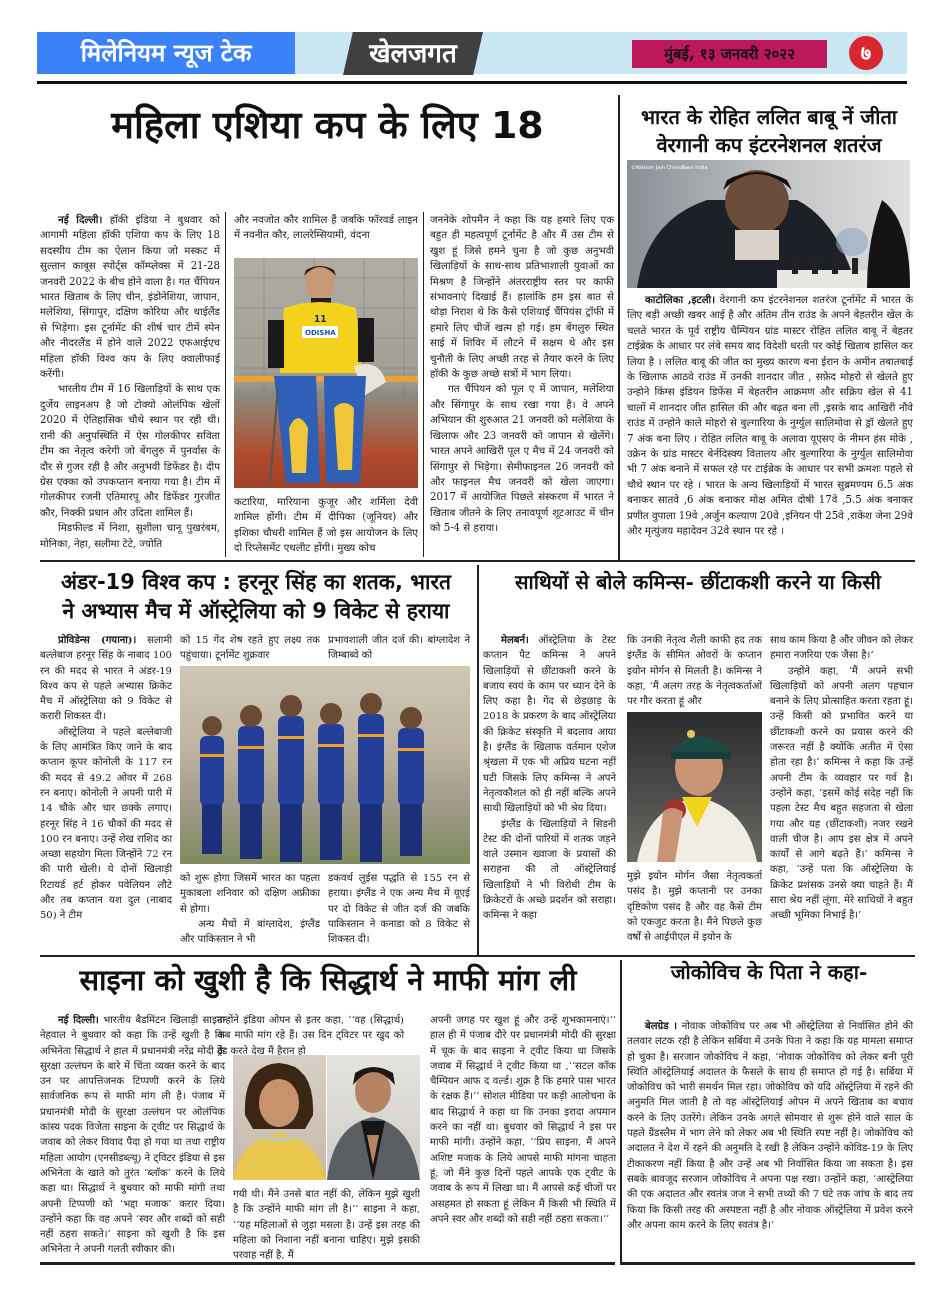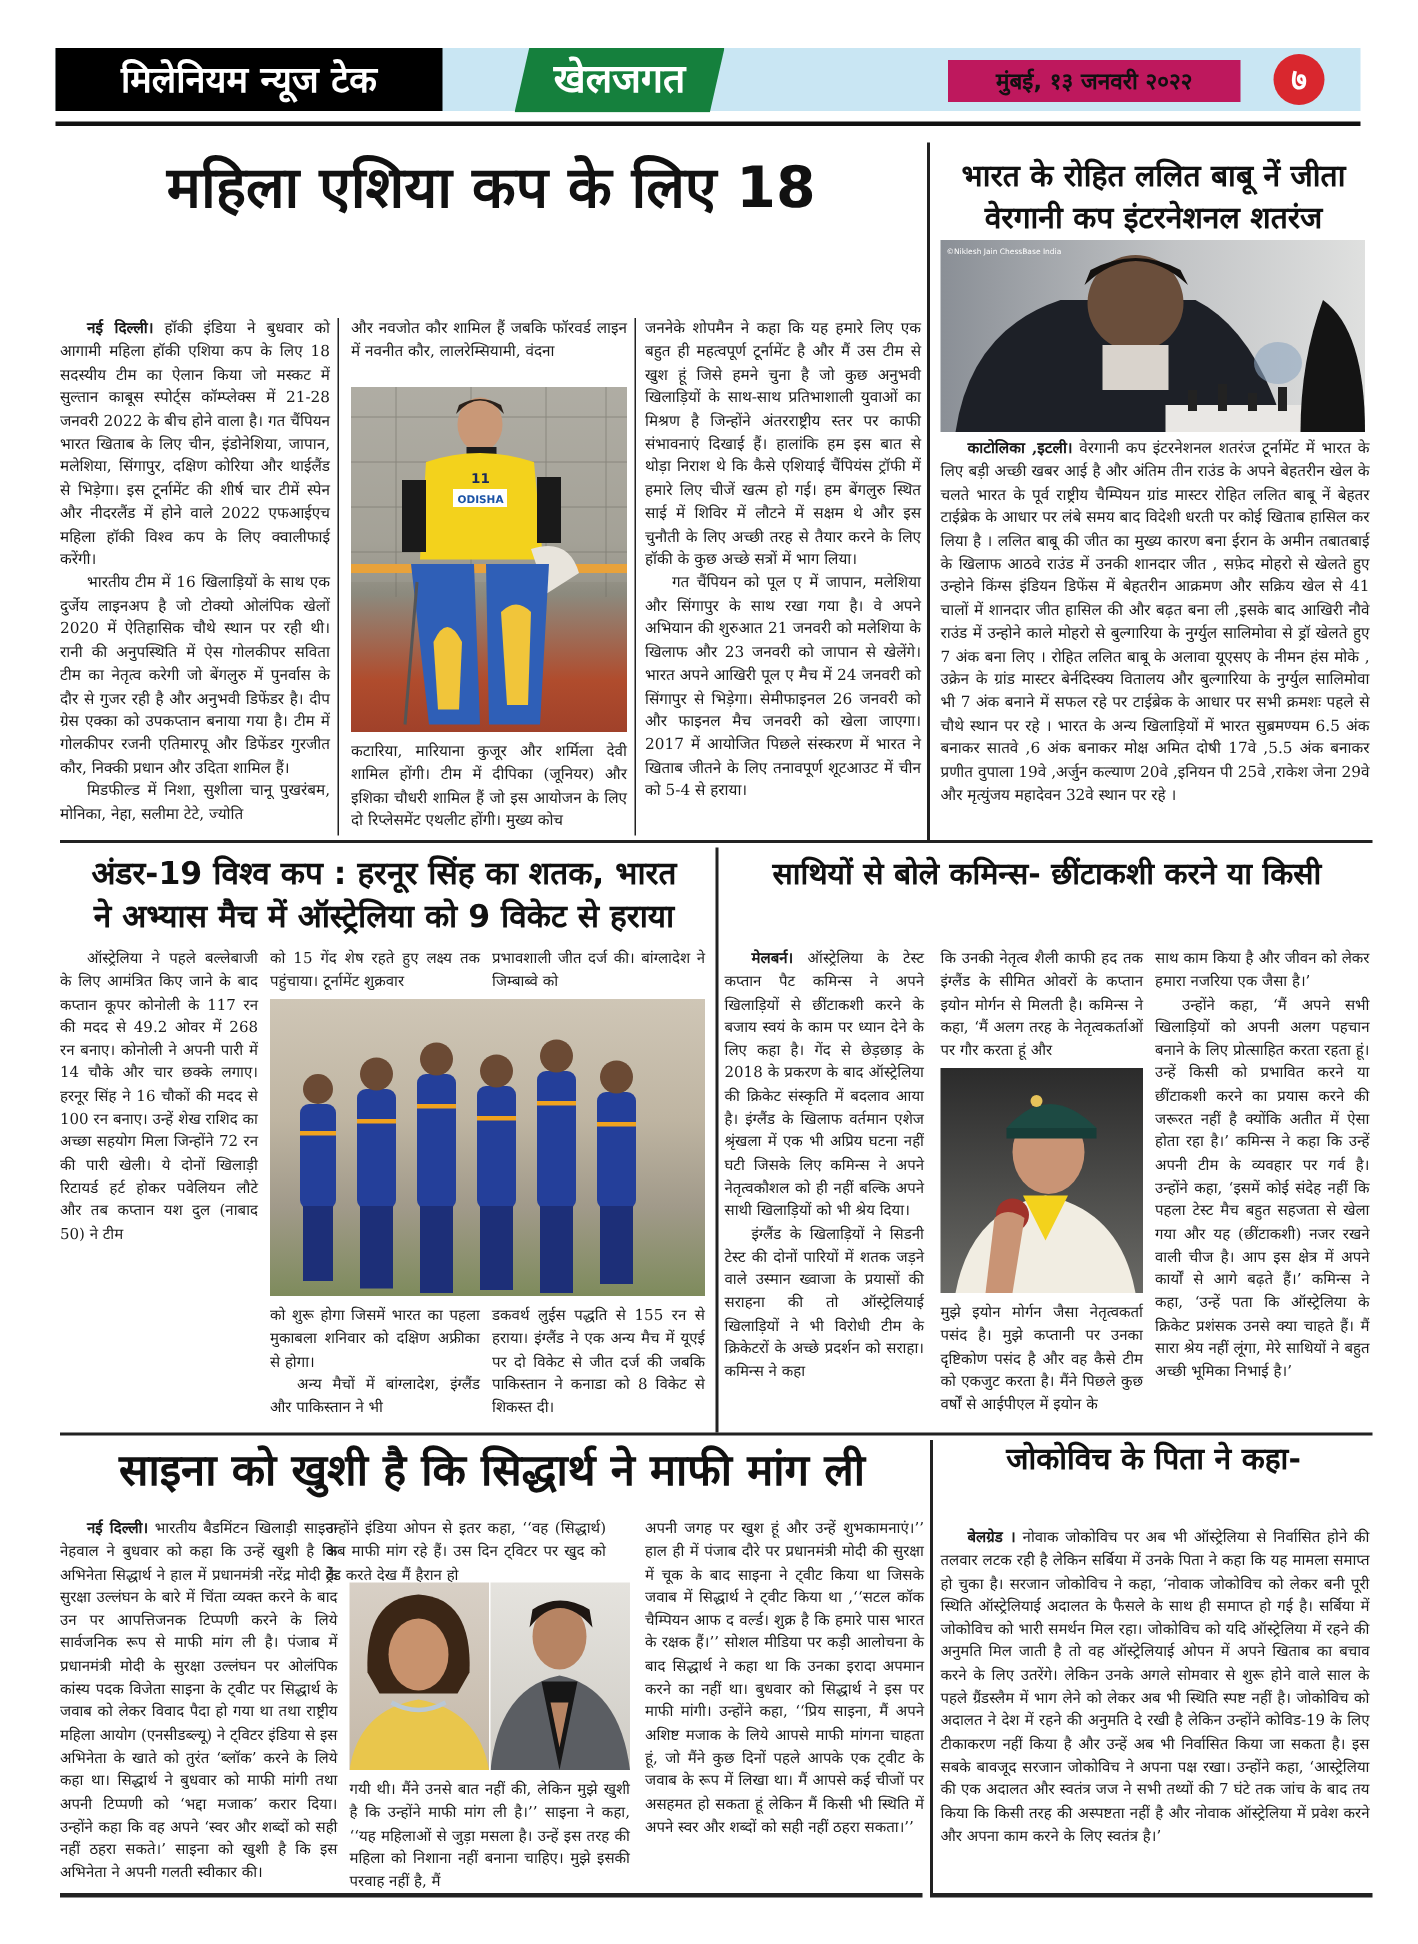--- a/index.html
+++ b/index.html
@@ -1,22 +1,22 @@
 <!DOCTYPE html>
 <html><head>
 <meta charset="utf-8">
 <style>
 *{box-sizing:border-box;margin:0;padding:0}
 html,body{width:945px;height:1296px;background:#fff;overflow:hidden}
 body{position:relative;font-family:"DejaVu Sans","Liberation Sans",sans-serif;color:#111}
 .abs{position:absolute}
 
 .mast{left:37px;top:32px;width:870px;height:42px;background:#c9e6f3}
-.mast-brand{left:37px;top:32px;width:258px;height:42px;background:#000000;color:#fff;font-weight:bold;font-size:24px;line-height:42px;text-align:center;letter-spacing:0}
-.mast-section{left:343px;top:32px;width:140px;height:43px;background:#15803d;clip-path:polygon(7% 0,100% 0,93% 100%,0 100%);}
+.mast-brand{left:37px;top:32px;width:258px;height:42px;background:#3b82f6;color:#fff;font-weight:bold;font-size:24px;line-height:42px;text-align:center;letter-spacing:0}
+.mast-section{left:343px;top:32px;width:140px;height:43px;background:#404040;clip-path:polygon(7% 0,100% 0,93% 100%,0 100%);}
 .mast-section span{display:block;color:#fff;font-weight:bold;font-size:26px;line-height:43px;text-align:center}
 .mast-date{left:632px;top:40px;width:195px;height:28px;background:#be185d;font-size:15px;line-height:28px;text-align:center;font-weight:bold;color:#111}
 .mast-page{left:849px;top:36px;width:34px;height:34px;border-radius:50%;background:#d9272e;color:#fff;font-size:20px;font-weight:bold;line-height:34px;text-align:center}
 .mast-rule{left:37px;top:81px;width:870px;height:3px;background:#111}
 
 .h1{font-weight:bold;color:#111;text-align:center;line-height:1.15}
 .col{font-size:10.2px;line-height:15.4px;text-align:justify;color:#1a1a1a;font-family:"DejaVu Serif","Liberation Serif",serif}
 .col p{text-indent:18px}
 .dl{font-weight:bold}
 .vrule{background:#222;width:1px}
@@ -113,20 +113,21 @@
   <p><span class="dl">काटोलिका ,इटली।</span> <span>वेरगानी कप इंटरनेशनल शतरंज टूर्नामेंट में भारत के लिए बड़ी अच्छी खबर आई है और अंतिम तीन राउंड के अपने बेहतरीन खेल के चलते भारत के पूर्व राष्ट्रीय चैम्पियन ग्रांड मास्टर रोहित ललित बाबू नें बेहतर टाईब्रेक के आधार पर लंबे समय बाद विदेशी धरती पर कोई खिताब हासिल कर लिया है । ललित बाबू की जीत का मुख्य कारण बना ईरान के अमीन तबातबाई के खिलाफ आठवे राउंड में उनकी शानदार जीत , सफ़ेद मोहरो से खेलते हुए उन्होने किंग्स इंडियन डिफेंस में बेहतरीन आक्रमण और सक्रिय खेल से 41 चालों में शानदार जीत हासिल की और बढ़त बना ली ,इसके बाद आखिरी नौवे राउंड में उन्होने काले मोहरो से बुल्गारिया के नुर्ग्युल सालिमोवा से ड्रॉ खेलते हुए 7 अंक बना लिए । रोहित ललित बाबू के अलावा यूएसए के नीमन हंस मोके , उक्रेन के ग्रांड मास्टर बेर्नदिस्क्य वितालय और बुल्गारिया के नुर्ग्युल सालिमोवा भी 7 अंक बनाने में सफल रहे पर टाईब्रेक के आधार पर सभी क्रमशः पहले से चौथे स्थान पर रहे । भारत के अन्य खिलाड़ियों में भारत सुब्रमण्यम 6.5 अंक बनाकर सातवे ,6 अंक बनाकर मोक्ष अमित दोषी 17वे ,5.5 अंक बनाकर प्रणीत वुपाला 19वे ,अर्जुन कल्याण 20वे ,इनियन पी 25वे ,राकेश जेना 29वे और मृत्युंजय महादेवन 32वे स्थान पर रहे ।</span></p>
 </div>
 
 <div class="abs hrule" style="left:40px;top:560px;width:875px;height:2px"></div>
 
 <div class="abs h1" style="left:40px;top:568px;width:432px;font-size:21px;line-height:29px">
   <div>अंडर-19 विश्व कप : हरनूर सिंह का शतक, भारत</div>
   <div>ने अभ्यास मैच में ऑस्ट्रेलिया को 9 विकेट से हराया</div>
 </div>
 <div class="abs col" style="left:40px;top:632px;width:132px;font-size:10px;line-height:15.3px">
+  <p><span class="dl">प्रोविडेन्स (गयाना)।</span> <span>सलामी बल्लेबाज हरनूर सिंह के नाबाद 100 रन की मदद से भारत ने अंडर-19 विश्व कप से पहले अभ्यास क्रिकेट मैच में ऑस्ट्रेलिया को 9 विकेट से करारी शिकस्त दी।</span></p>
   <p>ऑस्ट्रेलिया ने पहले बल्लेबाजी के लिए आमंत्रित किए जाने के बाद कप्तान कूपर कोनोली के 117 रन की मदद से 49.2 ओवर में 268 रन बनाए। कोनोली ने अपनी पारी में 14 चौके और चार छक्के लगाए। हरनूर सिंह ने 16 चौकों की मदद से 100 रन बनाए। उन्हें शेख राशिद का अच्छा सहयोग मिला जिन्होंने 72 रन की पारी खेली। ये दोनों खिलाड़ी रिटायर्ड हर्ट होकर पवेलियन लौटे और तब कप्तान यश दुल (नाबाद 50) ने टीम</p>
 </div>
 <div class="abs col" style="left:180px;top:632px;width:140px;font-size:10px;line-height:15.3px">को 15 गेंद शेष रहते हुए लक्ष्य तक पहुंचाया। टूर्नामेंट शुक्रवार</div>
 <div class="abs col" style="left:328px;top:632px;width:142px;font-size:10px;line-height:15.3px">प्रभावशाली जीत दर्ज की। बांग्लादेश ने जिम्बाब्वे को</div>
 <div class="abs photo" style="left:180px;top:666px;width:290px;height:198px;background:linear-gradient(180deg,#cfc6b6 0%,#bfb5a2 40%,#a19a8a 70%,#7e8b5c 100%)">
   <svg width="290" height="198" viewBox="0 0 290 198">
     <g fill="#243f9a">
       <rect x="20" y="70" width="24" height="70" rx="6"></rect>
         <rect x="58" y="60" width="26" height="80" rx="6"></rect>
       <rect x="98" y="50" width="26" height="90" rx="6"></rect>

